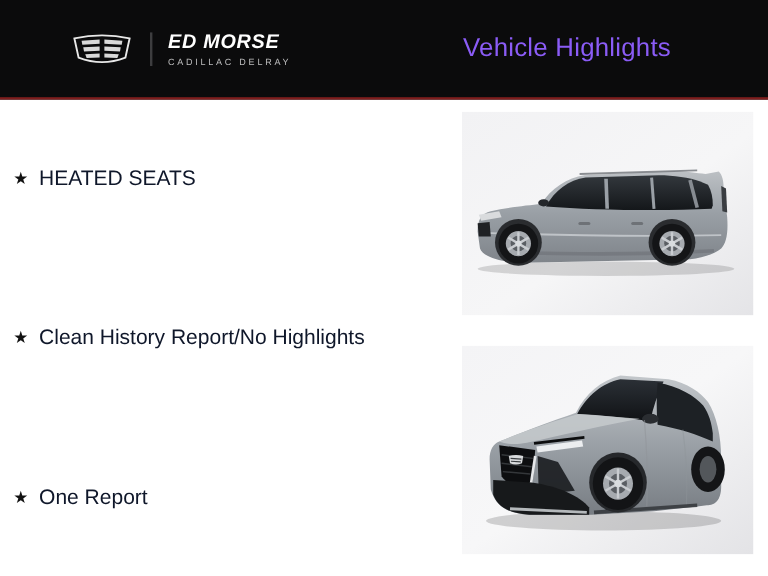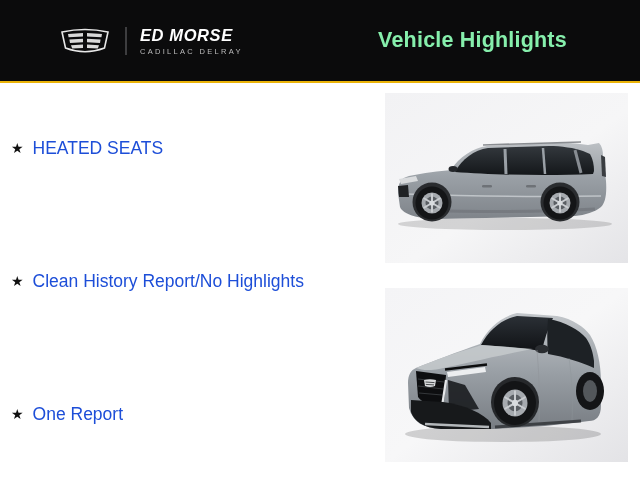--- a/index.html
+++ b/index.html
@@ -6,50 +6,50 @@
   html,body { background:#fff; }
   #page {
     position:relative; width:640px; height:480px;
     background:#ffffff; overflow:hidden;
     font-family:"Liberation Sans", sans-serif;
   }
 
   
   #header {
     position:absolute; left:0; top:0; width:640px; height:83px;
-    background:#0b0b0c; border-bottom:2px solid #eab308;
+    background:#0b0b0c; border-bottom:2px solid #7f1d1d;
   }
   .brand { position:absolute; left:60px; top:26px; display:flex; align-items:center; }
   .crest { width:50px; height:30px; display:block; }
   .brand-divider {
     width:2px; height:28px; background:#3d3d3f; margin:0 13px 0 15px;
   }
   .brand-text { display:flex; flex-direction:column; }
   .brand-name {
     color:#ffffff; font-size:16.5px; font-weight:bold; font-style:italic;
     letter-spacing:.6px; line-height:16px;
   }
   .brand-sub {
     color:#bdbdbe; font-size:7.5px; letter-spacing:2.3px; margin-top:4px;
     font-weight:400;
   }
   .page-title {
     position:absolute; left:330px; top:28px; width:285px;
-    text-align:center; color:#86efac; font-size:21.5px; font-weight:700;
+    text-align:center; color:#8b5cf6; font-size:21.5px; font-weight:400;
     letter-spacing:.2px;
   }
 
   
   .hl-item {
     position:absolute; left:11px; height:26px;
     display:flex; align-items:center; gap:9px; list-style:none;
   }
   .hl-1 { top:135px; } .hl-2 { top:268px; } .hl-3 { top:401px; }
   .hl-star { font-size:14px; color:#111; line-height:26px; }
-  .hl-label { font-size:17.5px; color:#1d4ed8; line-height:26px; white-space:nowrap; }
+  .hl-label { font-size:17.5px; color:#0f172a; line-height:26px; white-space:nowrap; }
 
   
   .photo {
     position:absolute; left:385px; width:243px; overflow:hidden;
   }
   .photo-side  { top:93px;  height:170px; }
   .photo-front { top:288px; height:174px; }
   .photo svg { display:block; width:100%; height:100%; }
 </style>
 </head>

